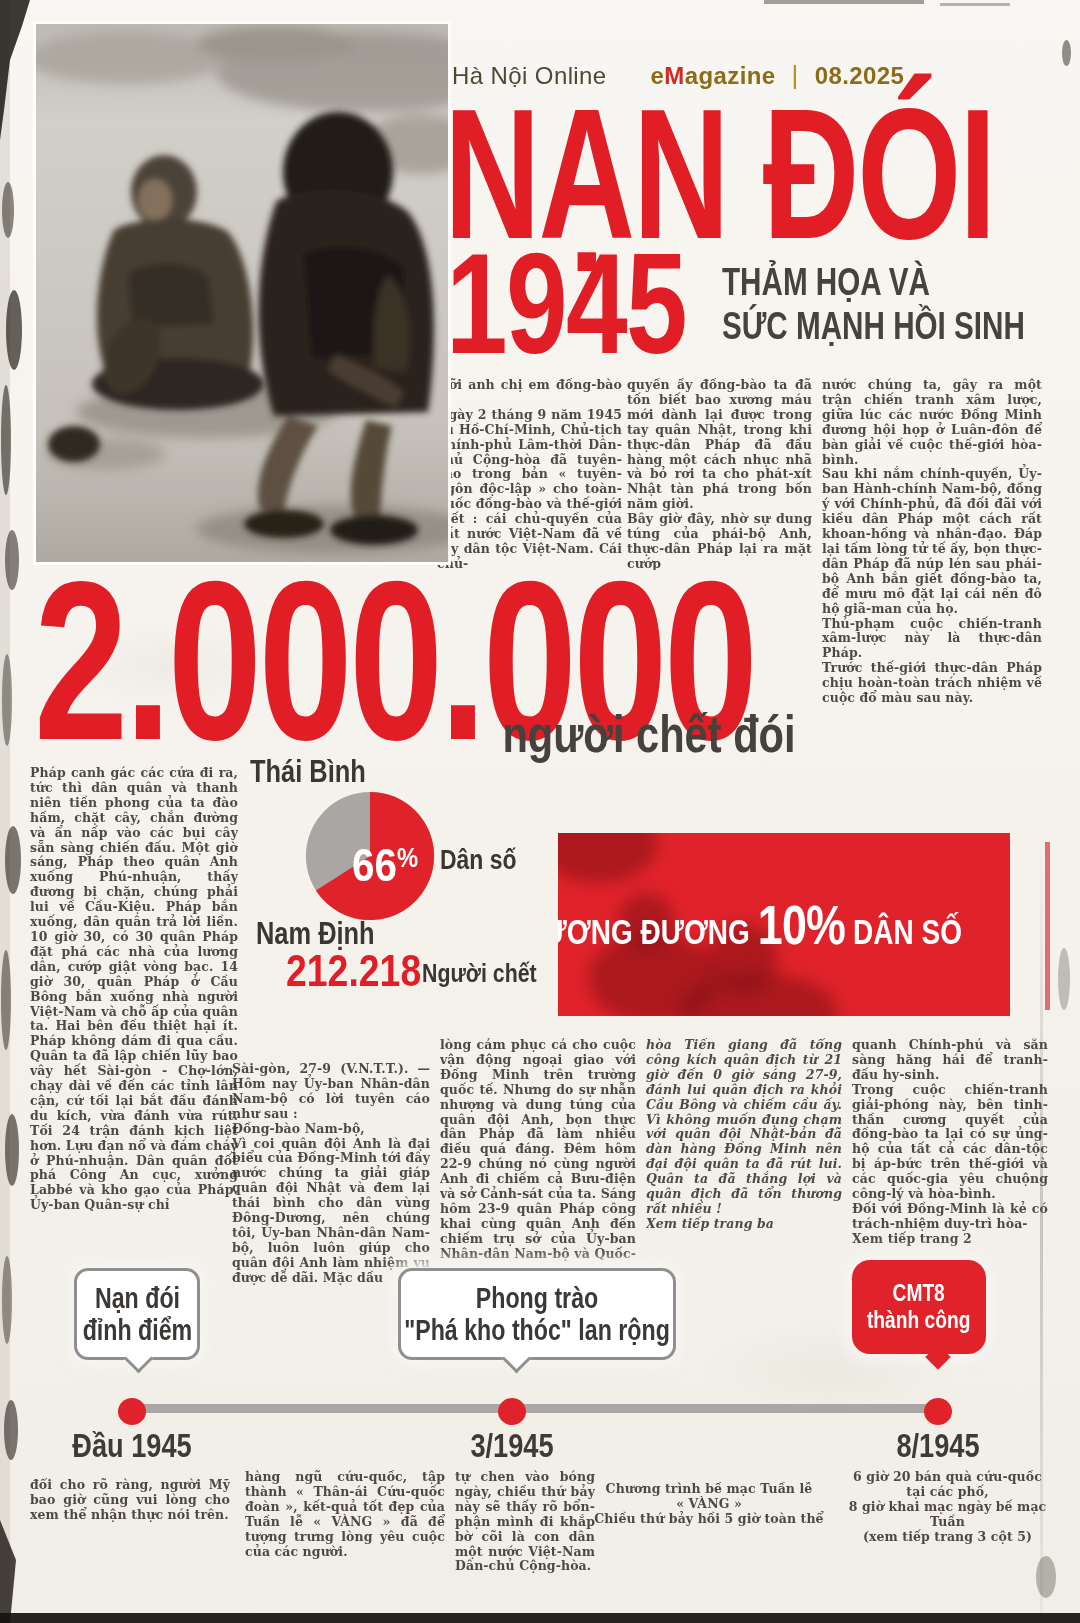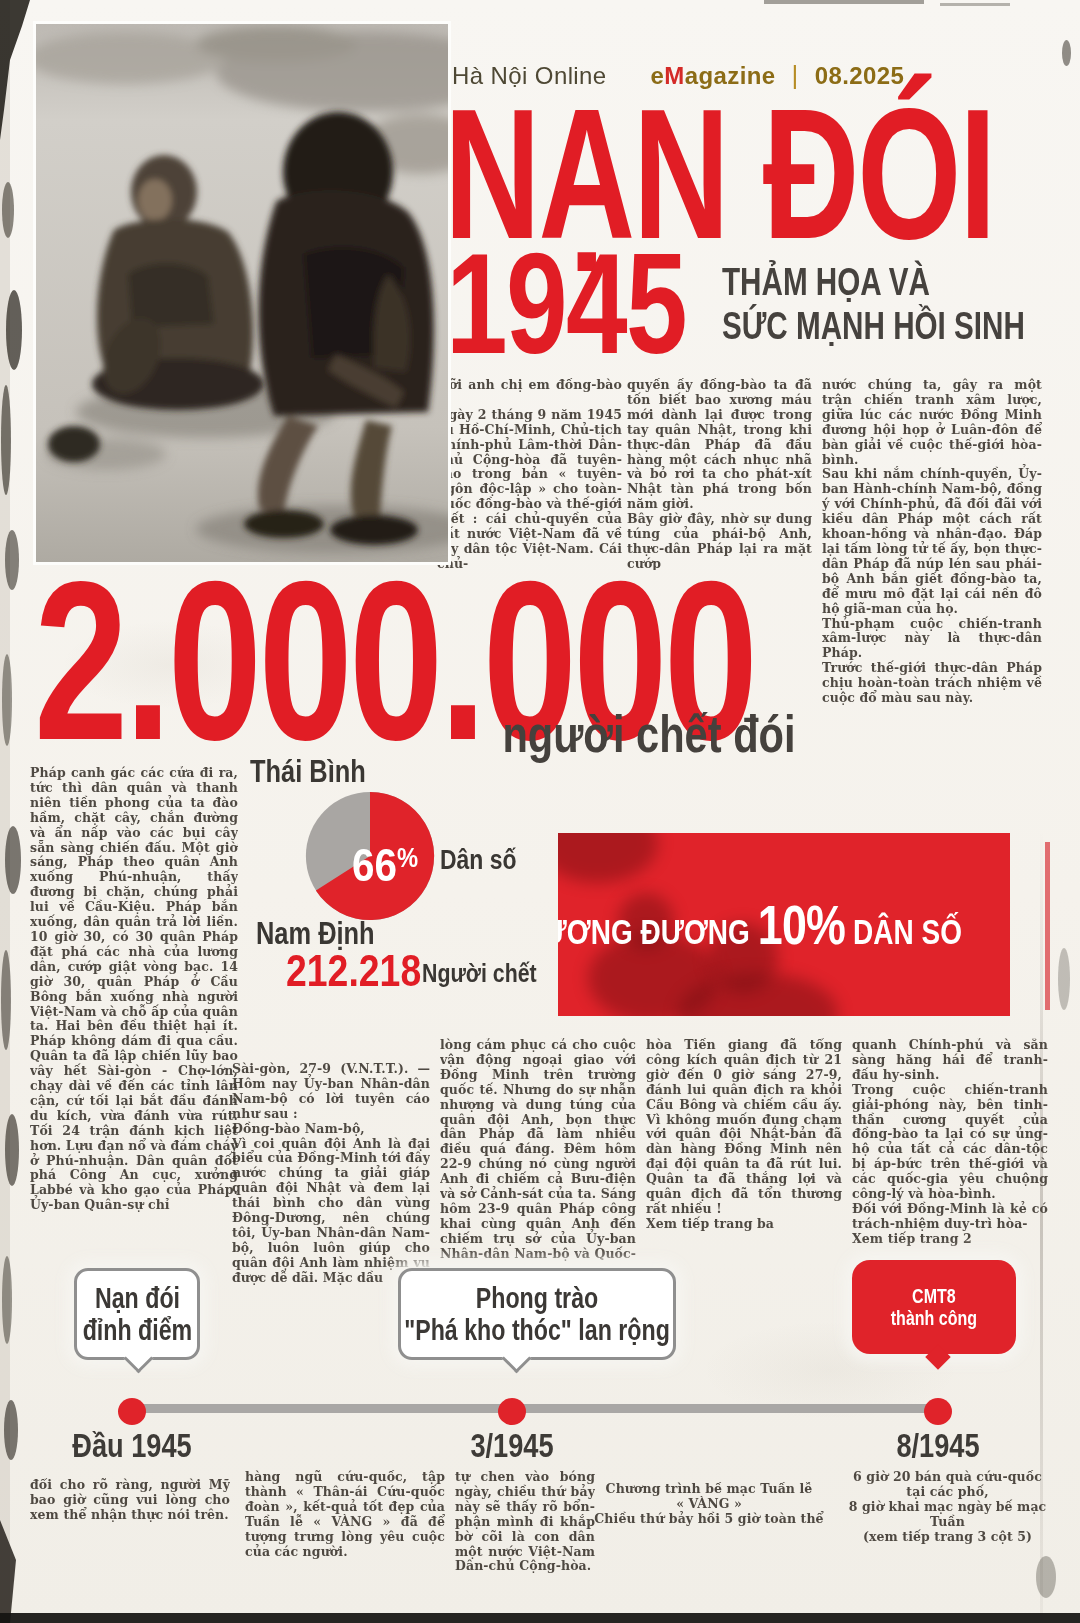--- a/index.html
+++ b/index.html
@@ -97,21 +97,21 @@
 Thủ-phạm cuộc chiến-tranh xâm-lược này là thực-dân Pháp.
 Trước thế-giới thực-dân Pháp chịu hoàn-toàn trách nhiệm về cuộc đổ màu sau này.</div>
   <div class="np" style="left:627px;top:378px;width:185px;height:192px;">quyền ấy đồng-bào ta đã tốn biết bao xương máu mới dành lại được trong tay quân Nhật, trong khi thực-dân Pháp đã đầu hàng một cách nhục nhã và bỏ rơi ta cho phát-xít Nhật tàn phá trong bốn năm giời.
 Bây giờ đây, nhờ sự dung túng của phái-bộ Anh, thực-dân Pháp lại ra mặt cướp</div>
   <div class="np" style="left:30px;top:766px;width:208px;height:532px;">Pháp canh gác các cửa đi ra, tức thì dân quân và thanh niên tiền phong của ta đào hầm, chặt cây, chắn đường và ẩn nấp vào các bụi cây sẵn sàng chiến đấu. Một giờ sáng, Pháp theo quân Anh xuống Phú-nhuận, thấy đương bị chặn, chúng phải lui về Cầu-Kiệu. Pháp bắn xuống, dân quân trả lời liền. 10 giờ 30, có 30 quân Pháp đặt phá các nhà của lương dân, cướp giật vòng bạc. 14 giờ 30, quân Pháp ở Cầu Bông bắn xuống nhà người Việt-Nam và chỗ ấp của quân ta. Hai bên đều thiệt hại ít. Pháp không dám đi qua cầu. Quân ta đã lập chiến lũy bao vây hết Sài-gòn - Chợ-lớn, chạy dài về đến các tỉnh lân cận, cứ tối lại bắt đầu đánh du kích, vừa đánh vừa rút. Tối 24 trận đánh kịch liệt hơn. Lựu đạn nổ và đám cháy ở Phú-nhuận. Dân quân đốt phá Công An cục, xưởng Labbé và kho gạo của Pháp. Ủy-ban Quân-sự chỉ</div>
   <div class="np" style="left:232px;top:1062px;width:198px;height:224px;">Sài-gòn, 27-9 (V.N.T.T.). — Hôm nay Ủy-ban Nhân-dân Nam-bộ có lời tuyên cáo như sau :
 Đồng-bào Nam-bộ,
 Vì coi quân đội Anh là đại biểu của Đồng-Minh tới đây nước chúng ta giải giáp quân đội Nhật và đem lại thái bình cho dân vùng Đông-Dương, nên chúng tôi, Ủy-ban Nhân-dân Nam-bộ, luôn luôn giúp cho quân đội Anh làm nhiệm vụ được dễ dãi. Mặc dầu</div>
   <div class="np" style="left:440px;top:1038px;width:196px;height:224px;">lòng cảm phục cả cho cuộc vận động ngoại giao với Đồng Minh trên trường quốc tế. Nhưng do sự nhẫn nhượng và dung túng của quân đội Anh, bọn thực dân Pháp đã làm nhiều điều quá đáng. Đêm hôm 22-9 chúng nó cùng người Anh đi chiếm cả Bưu-điện và sở Cảnh-sát của ta. Sáng hôm 23-9 quân Pháp công khai cùng quân Anh đến chiếm trụ sở của Ủy-ban Nhân-dân Nam-bộ và Quốc-gia tự-vệ cục. Chúng đã gây nhiều cuộc đổ máu ở đường phố Sài-gòn.
 Xem tiếp trang ba</div>
-  <div class="np" style="left:646px;top:1038px;width:196px;height:224px;">hòa Tiền giang đã tổng công kích quân địch từ 21 giờ đến 0 giờ sáng 27-9, đánh lui quân địch ra khỏi Cầu Bông và chiếm cầu ấy. Vì không muốn đụng chạm với quân đội Nhật-bản đã dàn hàng Đồng Minh nên đại đội quân ta đã rút lui. Quân ta đã thắng lợi và quân địch đã tổn thương rất nhiều !
+  <div class="np" style="left:646px;top:1038px;width:196px;height:224px;font-style:italic;">hòa Tiền giang đã tổng công kích quân địch từ 21 giờ đến 0 giờ sáng 27-9, đánh lui quân địch ra khỏi Cầu Bông và chiếm cầu ấy. Vì không muốn đụng chạm với quân đội Nhật-bản đã dàn hàng Đồng Minh nên đại đội quân ta đã rút lui. Quân ta đã thắng lợi và quân địch đã tổn thương rất nhiều !
 Xem tiếp trang ba</div>
   <div class="np" style="left:852px;top:1038px;width:196px;height:224px;">quanh Chính-phủ và sẵn sàng hăng hái để tranh-đấu hy-sinh.
 Trong cuộc chiến-tranh giải-phóng này, bên tinh-thần cương quyết của đồng-bào ta lại có sự ủng-hộ của tất cả các dân-tộc bị áp-bức trên thế-giới và các quốc-gia yêu chuộng công-lý và hòa-bình.
 Đối với Đồng-Minh là kẻ có trách-nhiệm duy-trì hòa-
 Xem tiếp trang 2</div>
   <div class="np" style="left:30px;top:1478px;width:200px;height:118px;">đổi cho rõ ràng, người Mỹ bao giờ cũng vui lòng cho xem thể nhận thực nói trên.</div>
   <div class="np" style="left:245px;top:1470px;width:200px;height:126px;">hàng ngũ cứu-quốc, tập thành « Thân-ái Cứu-quốc đoàn », kết-quả tốt đẹp của Tuần lễ « VÀNG » đã để tượng trưng lòng yêu cuộc của các người.</div>
   <div class="np" style="left:455px;top:1470px;width:140px;height:126px;">tự chen vào bóng ngày, chiều thứ bảy này sẽ thấy rõ bổn-phận mình đi khắp bờ cõi là con dân một nước Việt-Nam Dân-chủ Cộng-hòa.</div>
   <div class="np np-c" style="left:594px;top:1482px;width:230px;height:114px;">Chương trình bế mạc Tuần lễ
 « VÀNG »
@@ -230,21 +230,21 @@
   </div>
 
   <div class="bub" style="left:398px;top:1268px;width:272px;height:86px;font-size:29px;">
     <div class="inner">
       <div>Phong trào</div>
       <div>"Phá kho thóc" lan rộng</div>
     </div>
     <div class="tail" style="left:105px;"></div>
   </div>
 
-  <div class="bub bub-red" style="left:852px;top:1260px;width:164px;height:94px;font-size:20px;">
+  <div class="bub bub-red" style="left:852px;top:1260px;width:134px;height:94px;font-size:24px;">
     <div class="inner">
       <div>CMT8</div>
       <div>thành công</div>
     </div>
     <div class="tail" style="left:77px;"></div>
   </div>
 
   <div class="tl-date" style="left:42px;">Đầu 1945</div>
   <div class="tl-date" style="left:422px;">3/1945</div>
   <div class="tl-date" style="left:848px;">8/1945</div>

